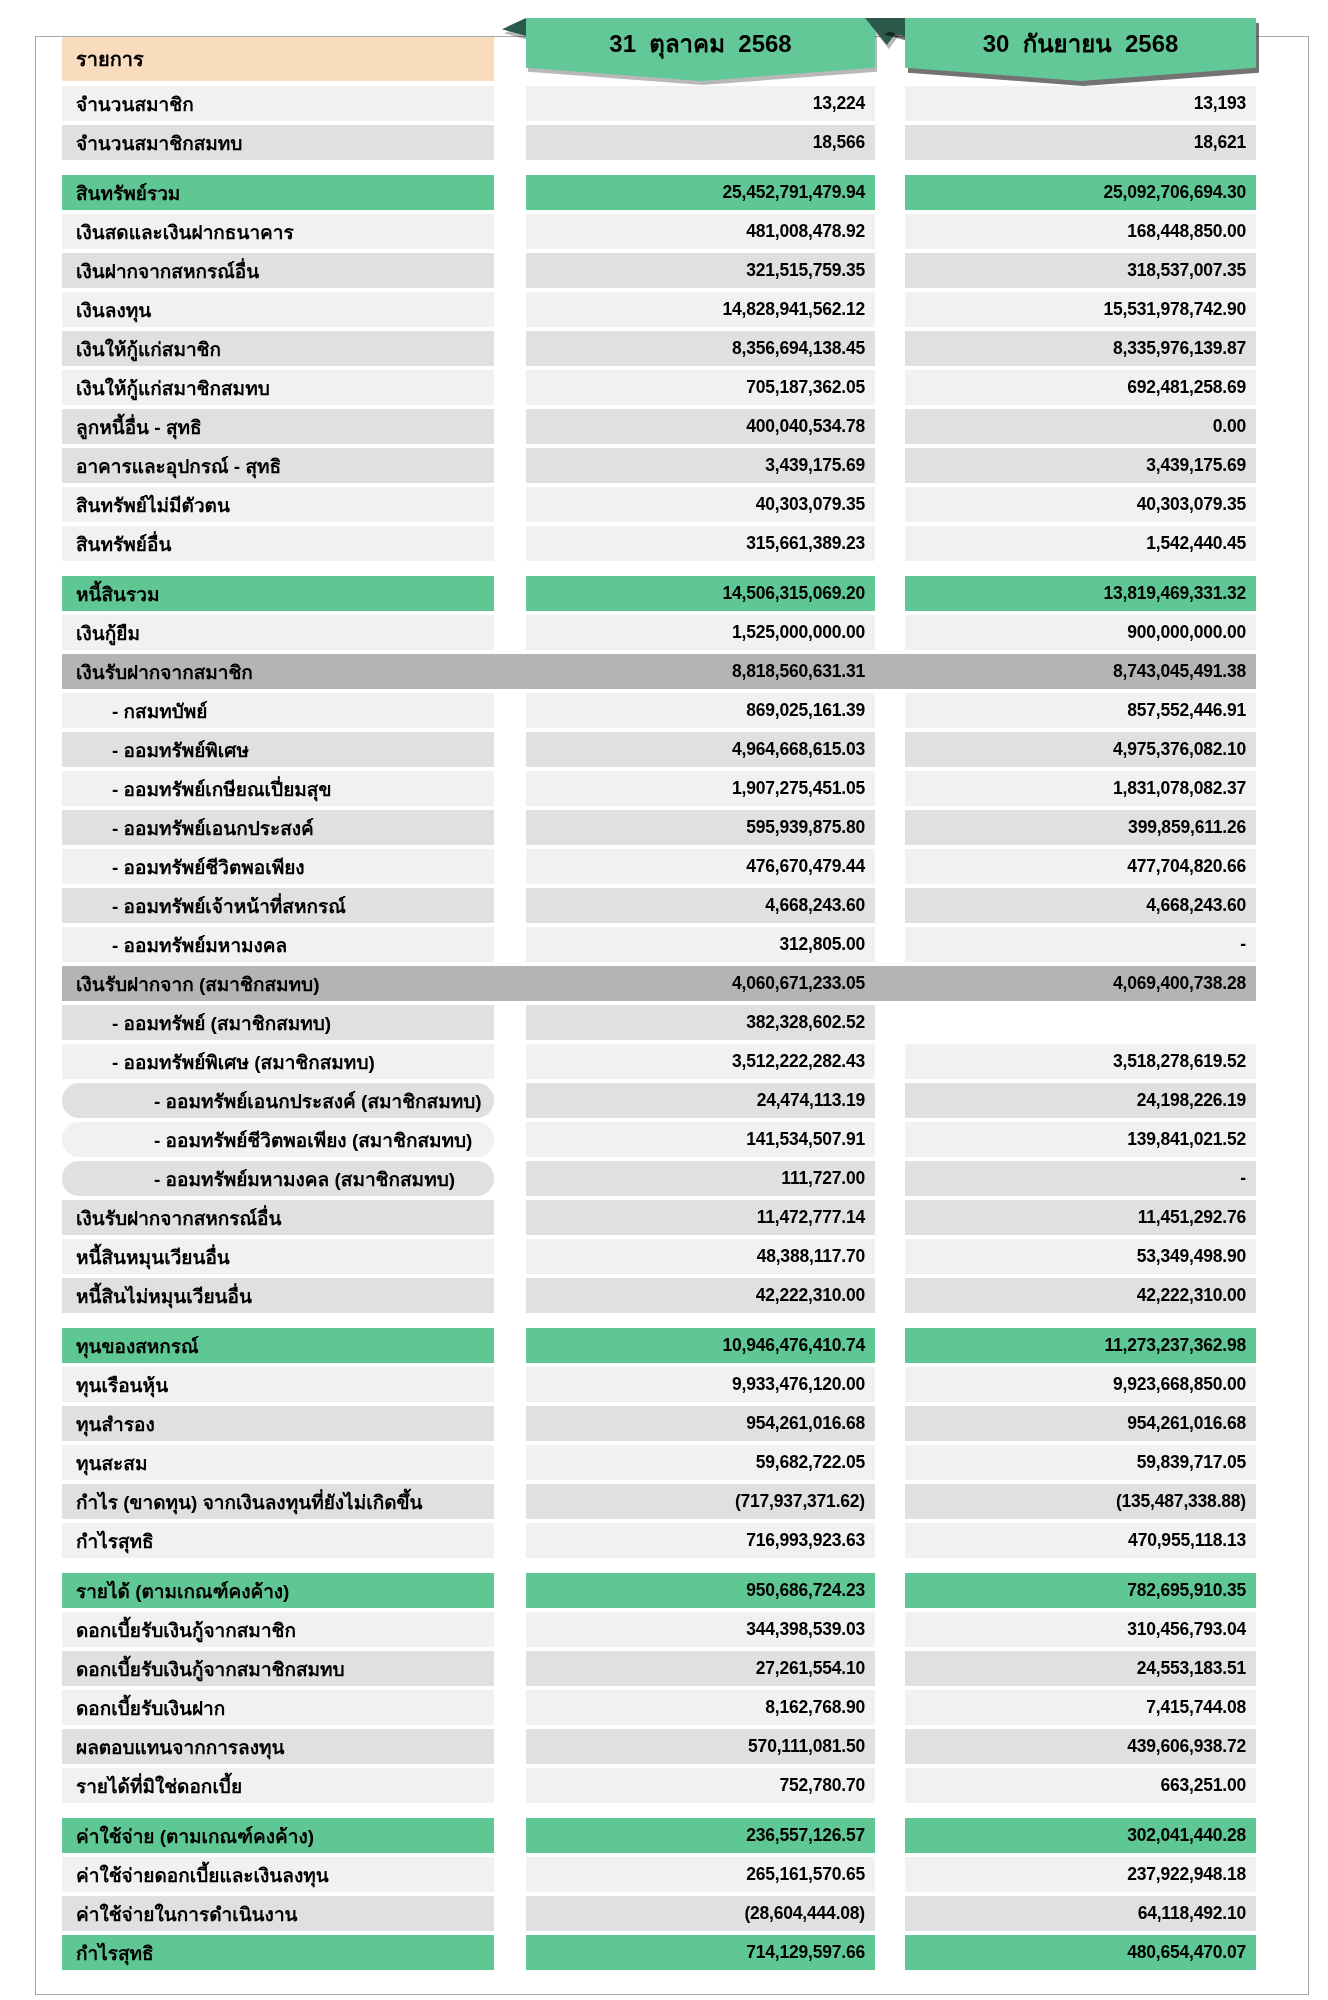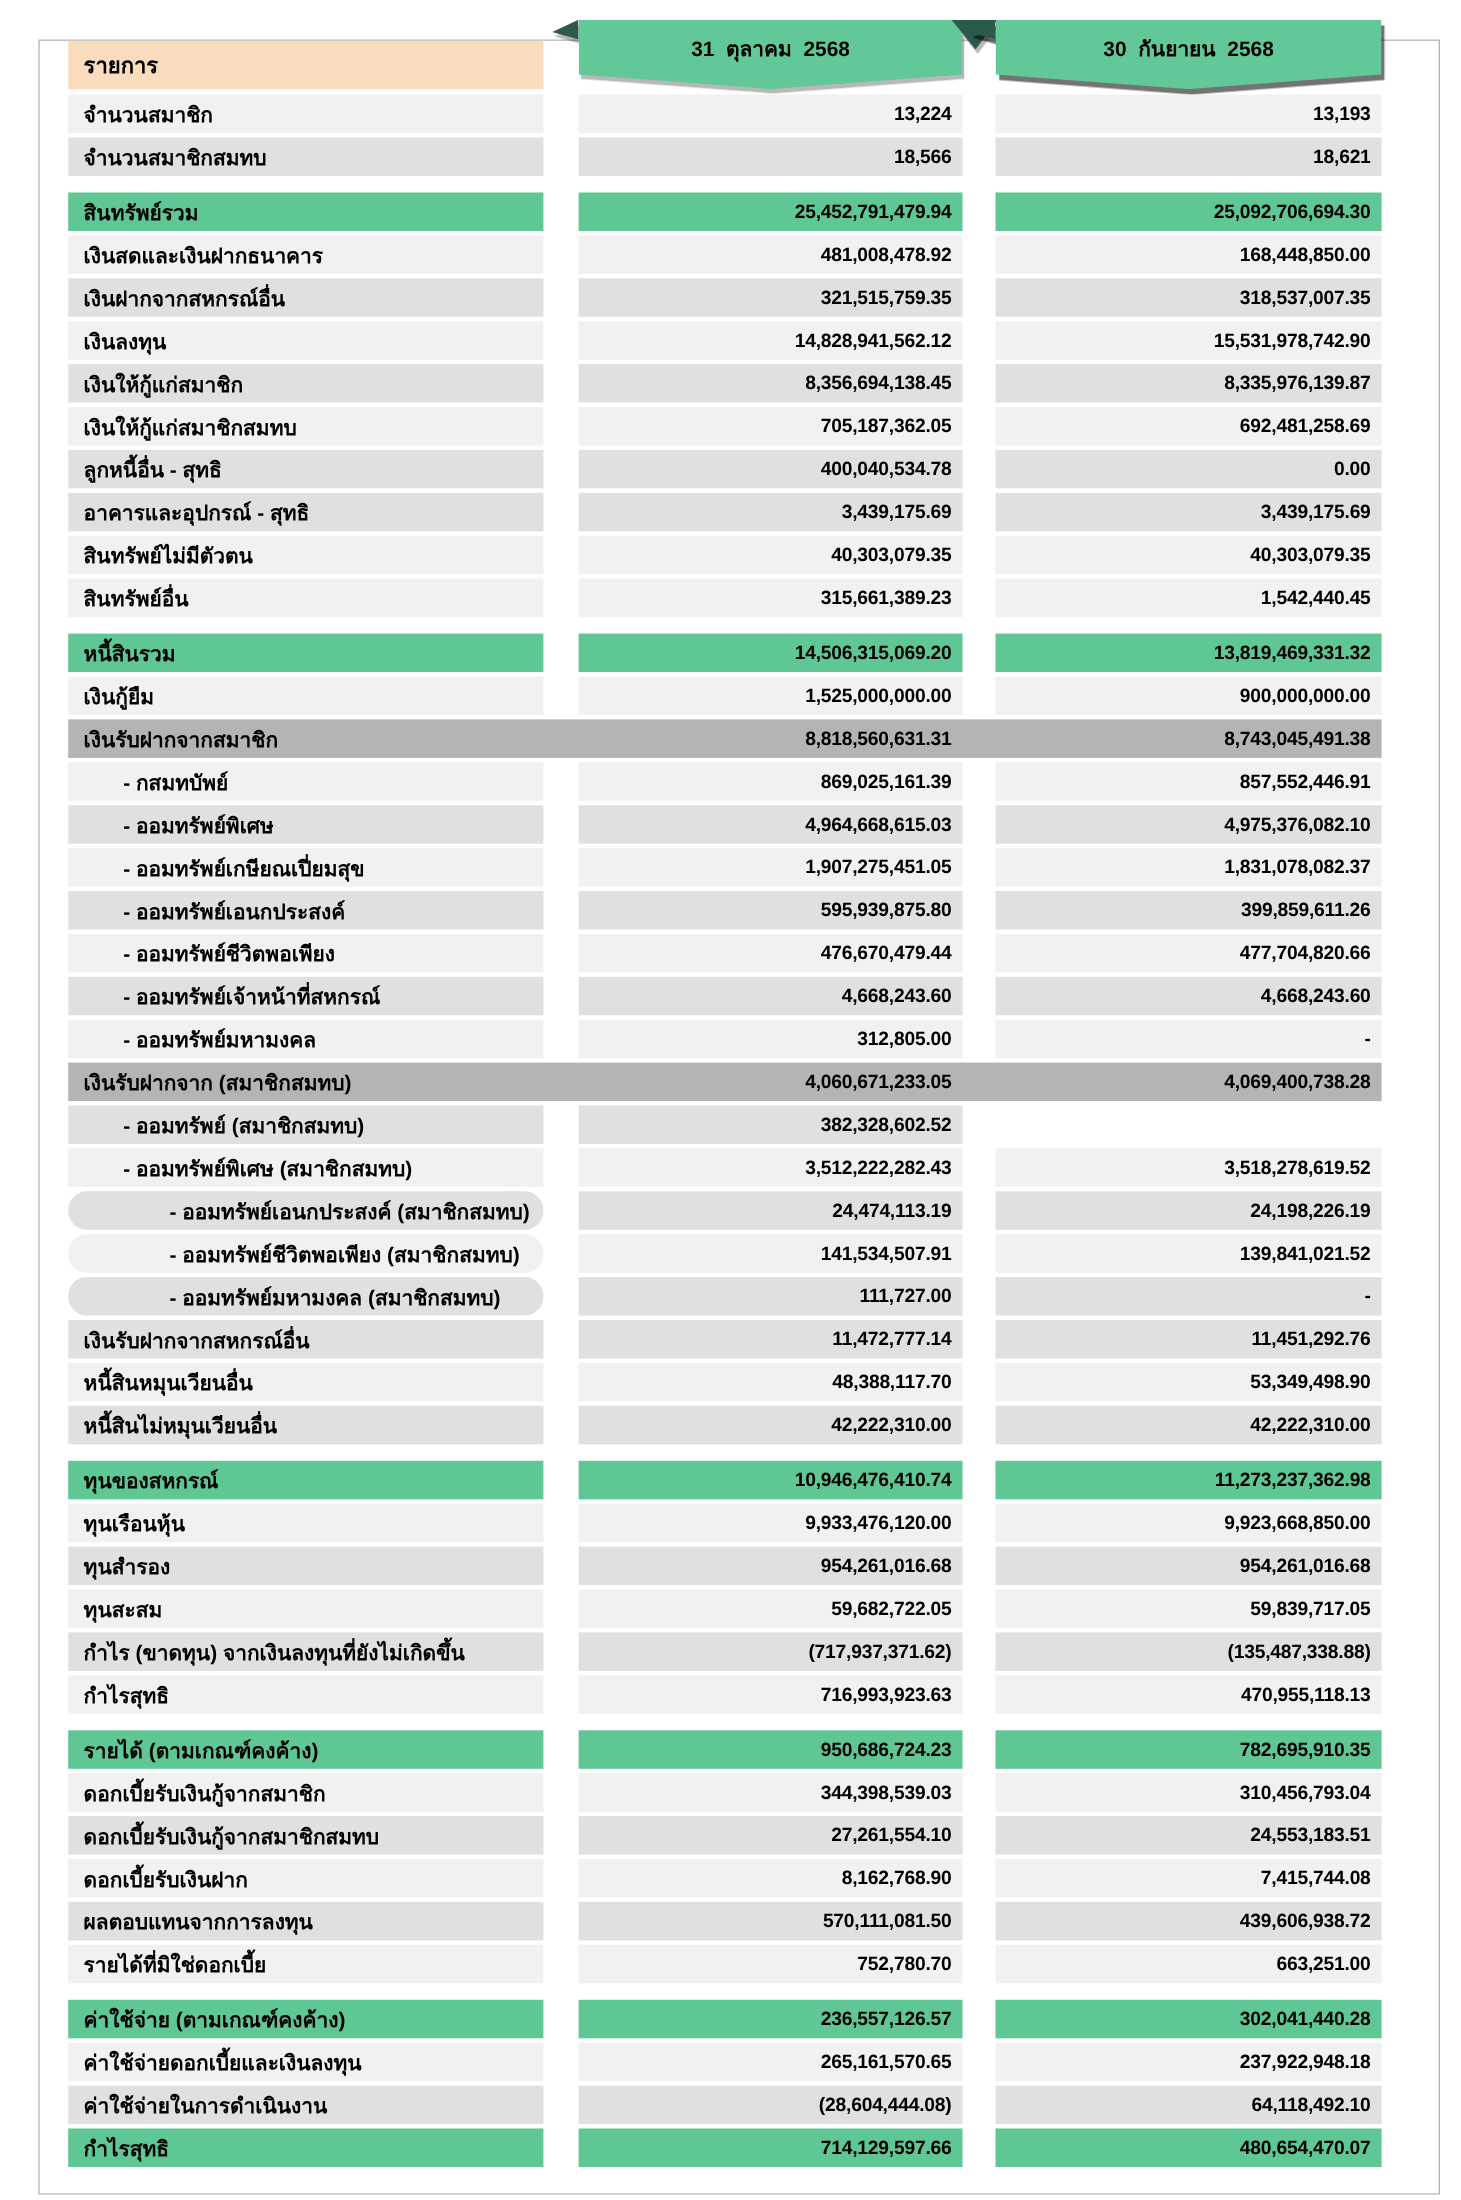--- a/index.html
+++ b/index.html
@@ -24,21 +24,21 @@
     display:flex;align-items:center;padding-left:14px;box-sizing:border-box;font-size:20px;
   }
   
   .ribbon{position:absolute;top:-19px;height:63px;}
   .ribbon--first{left:490px;width:349px;filter:drop-shadow(2px 4px 0 rgba(0,0,0,.28));}
   .ribbon--second{left:869px;width:351px;filter:drop-shadow(3px 5px 0 rgba(0,0,0,.55));}
   .ribbon-body{
     position:absolute;left:0;top:0;right:0;bottom:0;background:var(--ribbon);
     clip-path:polygon(0 0,100% 0,100% 79%,50% 100%,0 79%);
     display:flex;align-items:center;justify-content:center;
-    padding-bottom:12px;box-sizing:border-box;font-size:19px;
+    padding-bottom:12px;box-sizing:border-box;font-size:24px;
   }
   .ribbon-body span{white-space:pre;}
   .ribbon::before{
     content:"";position:absolute;left:-24px;top:0;width:24px;height:18px;
     background:var(--fold);clip-path:polygon(0 62%,100% 0,100% 100%);
   }
   .ribbon--first::after{
     content:"";position:absolute;right:-32px;top:0;width:42px;height:27px;
     background:var(--fold);clip-path:polygon(0 0,100% 0,52% 100%);
   }

